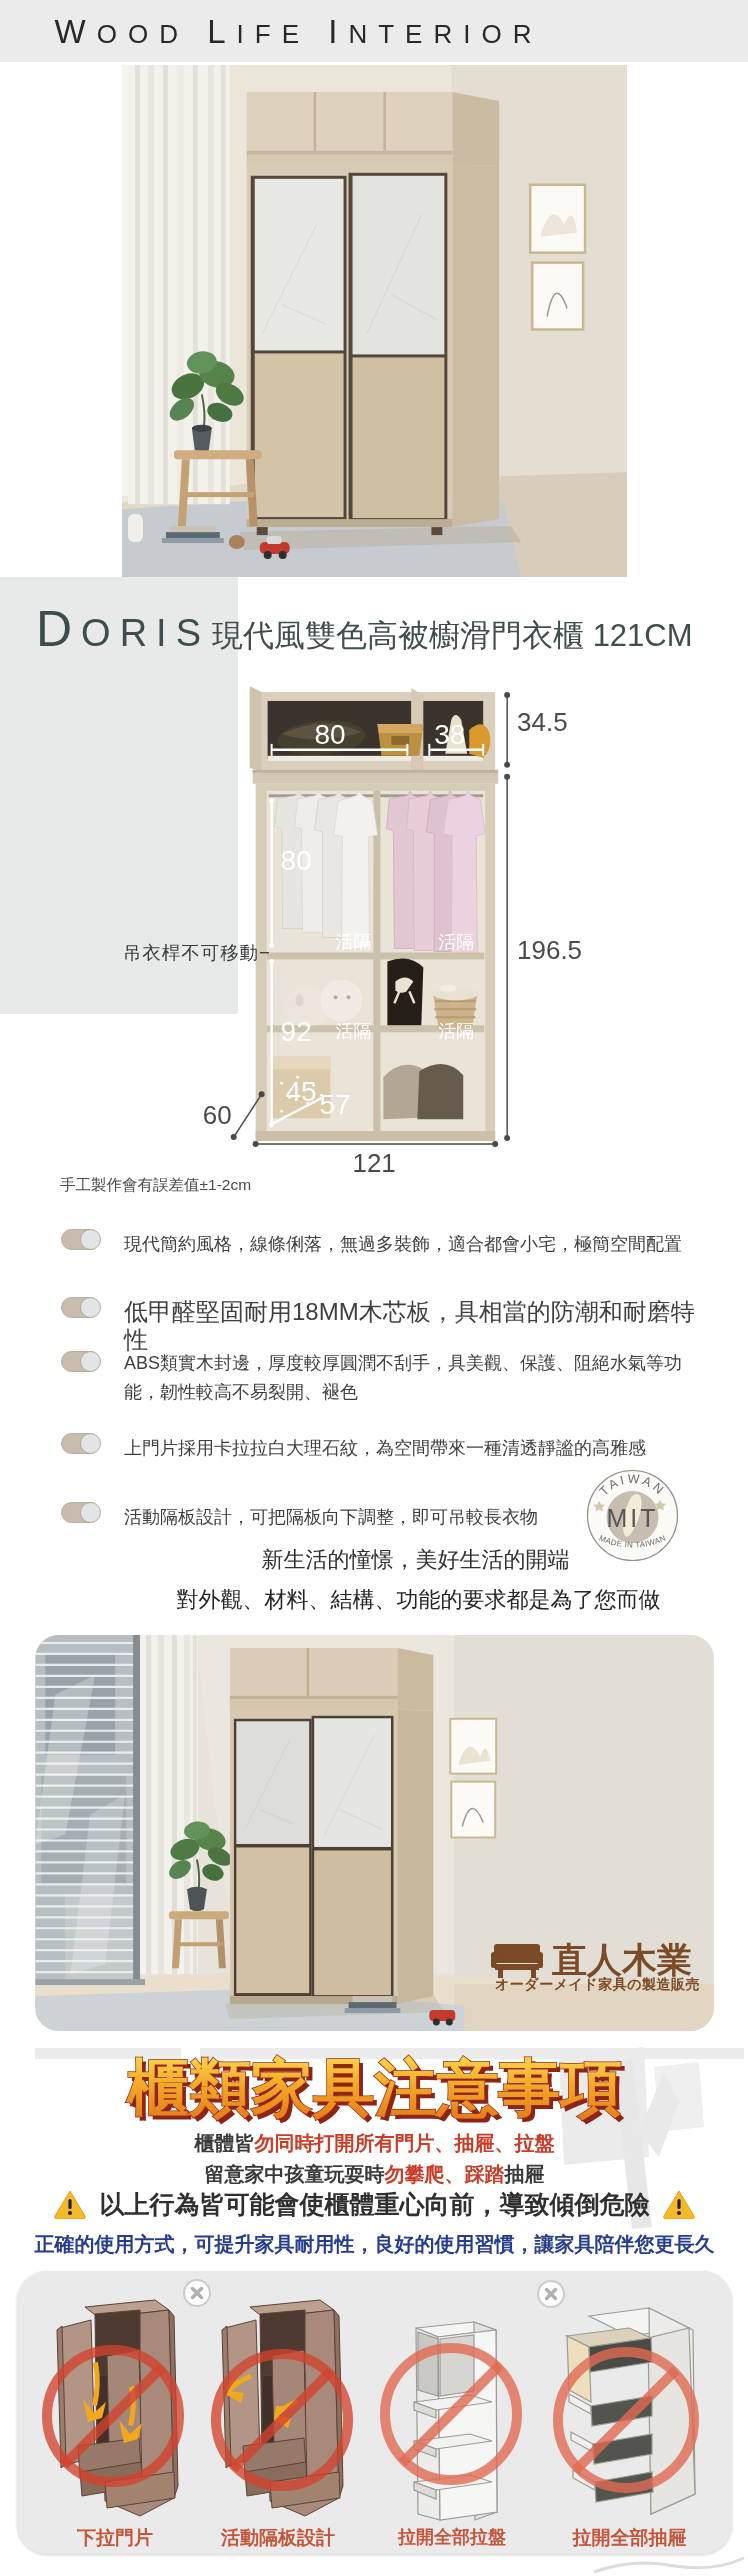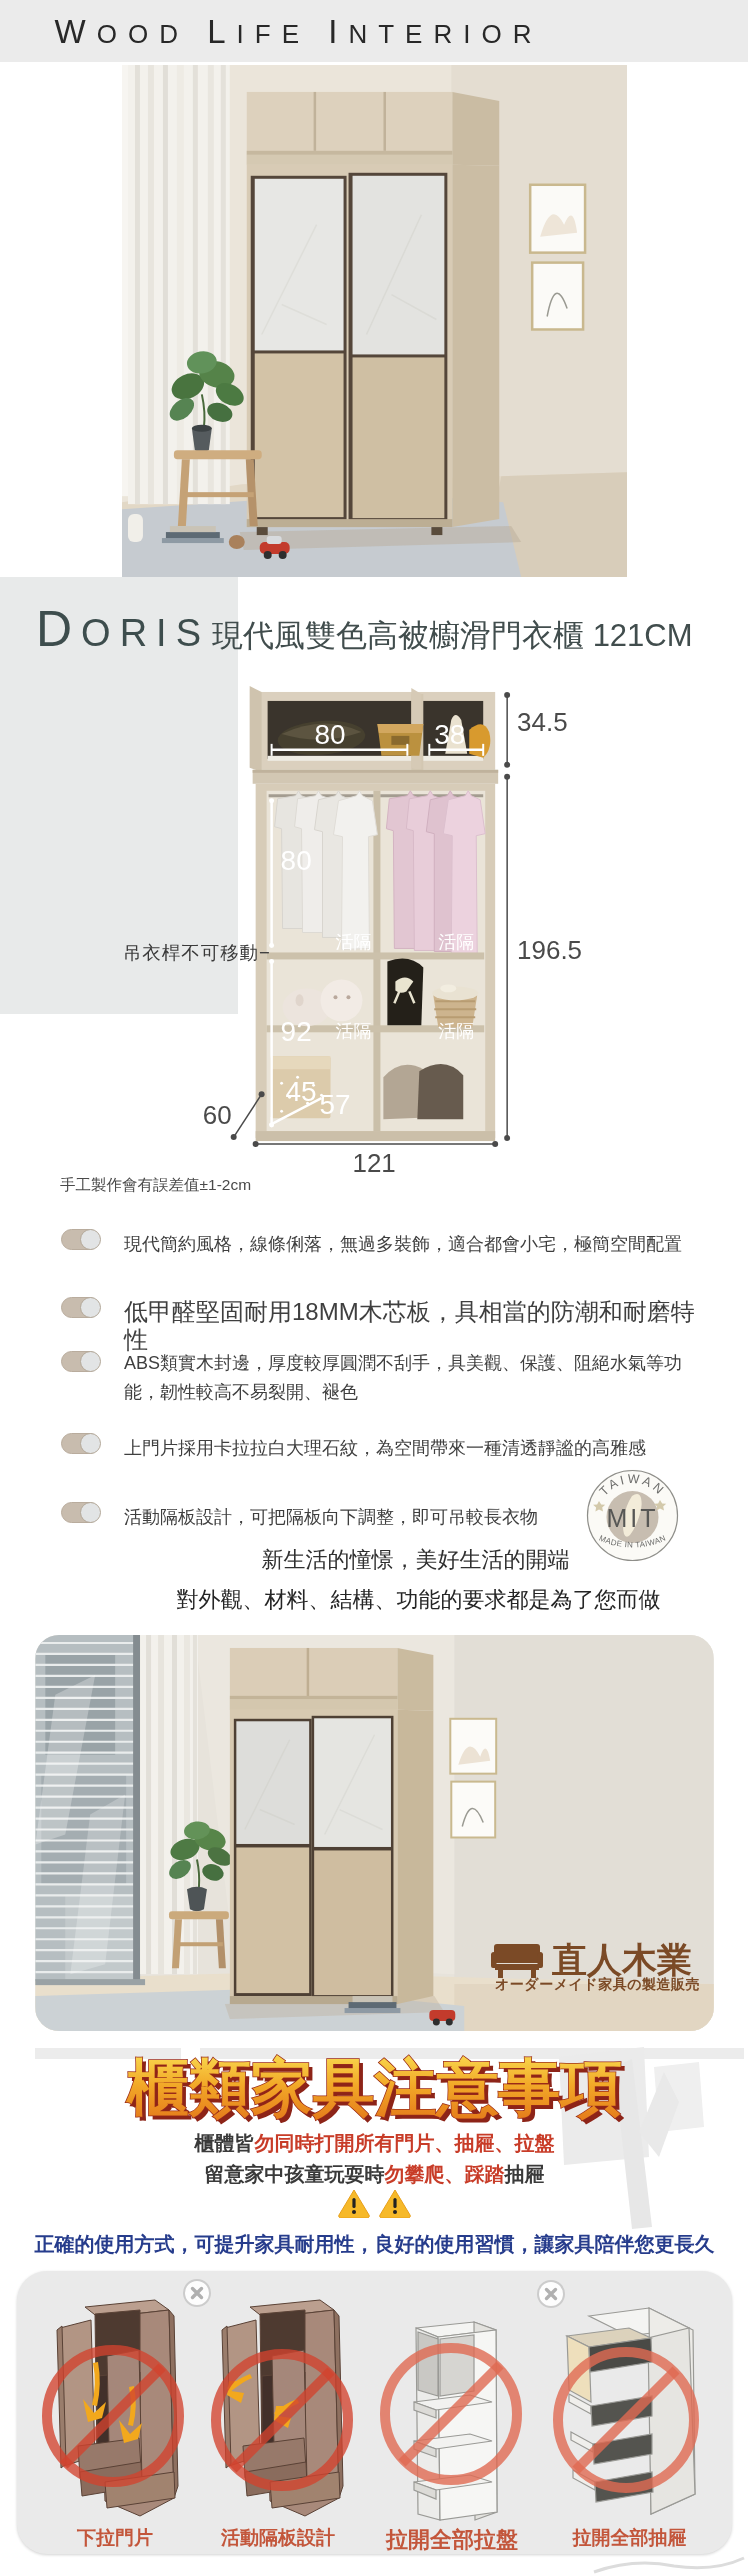--- a/index.html
+++ b/index.html
@@ -496,20 +496,21 @@
 <div class="abs" style="left:0;top:2130px;width:749px;text-align:center;font-size:20px;font-weight:bold;color:#3a3a3a;">櫃體皆<span style="color:#c83c28;">勿同時打開所有門片、抽屜、拉盤</span></div>
 
 <div class="abs" style="left:0;top:2161px;width:749px;text-align:center;font-size:20px;font-weight:bold;color:#3a3a3a;">留意家中孩童玩耍時<span style="color:#c83c28;">勿攀爬、踩踏</span>抽屜</div>
 
 <div class="abs" style="left:0;top:2188px;width:749px;text-align:center;font-size:25px;font-weight:bold;color:#2f2f2f;white-space:nowrap;">
   <svg width="34" height="30" viewBox="0 0 34 30" style="vertical-align:-6px;">
       <path d="M17 2 L32 27 a2 2 0 0 1 -1.7 3 H3.7 A2 2 0 0 1 2 27 Z" fill="#f6b929" stroke="#e8a01c" stroke-width="1"></path>
       <rect x="15.4" y="10" width="3.2" height="10" rx="1.6" fill="#222"></rect>
       <circle cx="17" cy="24" r="2" fill="#222"></circle>
     </svg>
+  <span style="margin:0 6px;">以上行為皆可能會使櫃體重心向前，導致傾倒危險</span>
   <svg width="34" height="30" viewBox="0 0 34 30" style="vertical-align:-6px;">
       <path d="M17 2 L32 27 a2 2 0 0 1 -1.7 3 H3.7 A2 2 0 0 1 2 27 Z" fill="#f6b929" stroke="#e8a01c" stroke-width="1"></path>
       <rect x="15.4" y="10" width="3.2" height="10" rx="1.6" fill="#222"></rect>
       <circle cx="17" cy="24" r="2" fill="#222"></circle>
     </svg>
 </div>
 
 <div class="abs" style="left:0;top:2231px;width:749px;text-align:center;font-size:20px;font-weight:bold;color:#263c8c;">正確的使用方式，可提升家具耐用性，良好的使用習慣，讓家具陪伴您更長久</div>
 
 <div class="abs" style="left:17px;top:2271px;width:715px;height:283px;background:#eaeaea;border-radius:30px;box-shadow:0 1px 3px rgba(0,0,0,0.18);"></div>
@@ -590,21 +591,21 @@
     <polygon points="40,116 62,124 62,132 40,124" fill="#dcdbd7"></polygon>
     <polygon points="40,155 96,148 118,155 62,163" fill="#f2f2f0"></polygon>
     <polygon points="40,155 62,163 62,171 40,163" fill="#dcdbd7"></polygon>
     <polygon points="40,196 96,189 118,196 62,204" fill="#f2f2f0"></polygon>
     <polygon points="40,196 62,204 62,213 40,204" fill="#dcdbd7"></polygon>
   </g>
   <circle cx="77" cy="128" r="66" fill="none" stroke="#e06a52" stroke-width="10" opacity="0.8"></circle>
   <line x1="28" y1="177" x2="126" y2="79" stroke="#e06a52" stroke-width="10" opacity="0.8"></line>
 </svg>
 
-<div class="abs" style="left:382px;top:2525px;width:140px;text-align:center;font-size:22px;font-weight:bold;color:#c3563b;">拉開全部拉盤</div>
+<div class="abs" style="left:382px;top:2525px;width:140px;text-align:center;font-size:18px;font-weight:bold;color:#c3563b;">拉開全部拉盤</div>
 
 <svg class="abs" style="left:544px;top:2286px;" width="160" height="240" viewBox="0 0 160 240">
   <g stroke="#9a9a96" stroke-width="1.2">
     <polygon points="45,30 105,22 145,42 85,50" fill="#f4f4f2"></polygon>
     <polygon points="105,22 149,44 151,208 107,228" fill="#edece8"></polygon>
     <polygon points="145,42 151,208 107,228 104,52" fill="#e6e5e1"></polygon>
     <polygon points="23,50 85,42 107,52 45,61" fill="#dcd2bc"></polygon>
     <polygon points="23,50 45,61 47,116 25,104" fill="#eedfbc"></polygon>
     <polygon points="45,61 107,52 108,76 46,86" fill="#4a4a46"></polygon>
     <polygon points="25,108 47,120 47,128 25,116" fill="#f0efec"></polygon>

